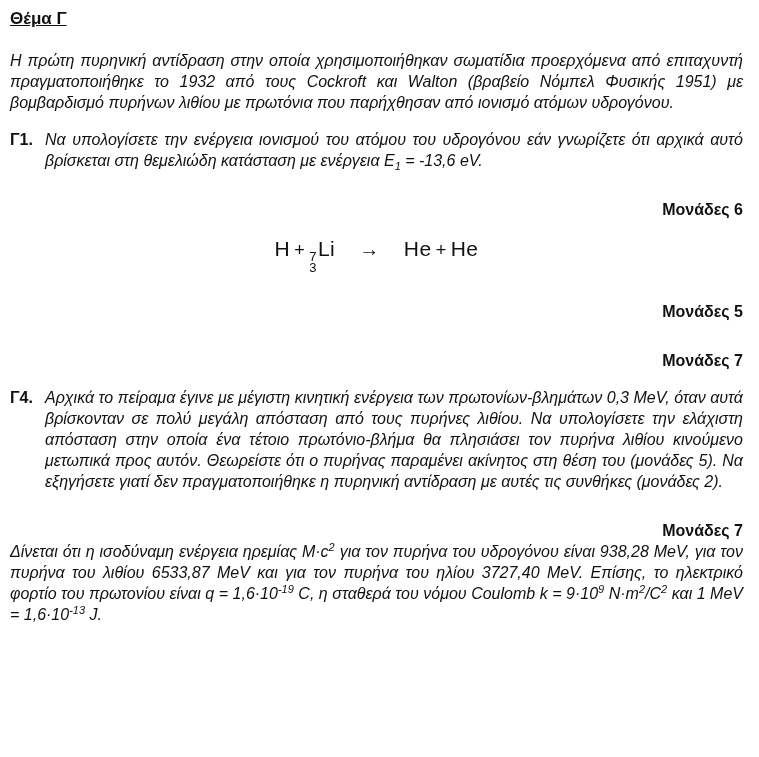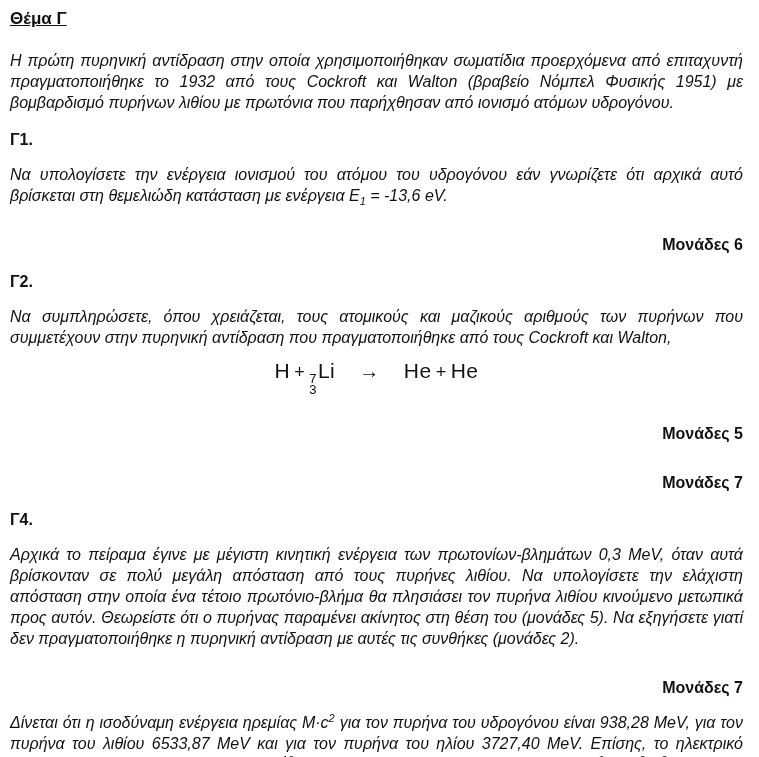--- a/index.html
+++ b/index.html
@@ -34,21 +34,20 @@
   .intro, .qtext, .footer-par {
     text-align: justify;
     font-style: italic;
   }
   .question {
     margin-top: 16px;
   }
   .qrow {
     display: flex;
     align-items: flex-start;
-    flex-direction: column;
   }
   .qlabel {
     flex: 0 0 35px;
     font-weight: bold;
   }
   .qtext {
     flex: 1;
   }
   .points {
     text-align: right;
@@ -80,45 +79,40 @@
     font-size: 13px;
     line-height: 11px;
     vertical-align: -5px;
     margin-right: 1px;
   }
   sup, sub {
     font-size: 11px;
     line-height: 0;
   }
   .footer-par {
-    margin-top: 14px;
   }
 </style>
 </head>
 <body>
 
 <div class="page">
 
   <h1 class="title">Θέμα Γ</h1>
 
   <p class="intro">Η πρώτη πυρηνική αντίδραση στην οποία χρησιμοποιήθηκαν σωματίδια προερχόμενα από επιταχυντή πραγματοποιήθηκε το 1932 από τους Cockroft και Walton (βραβείο Νόμπελ Φυσικής 1951) με βομβαρδισμό πυρήνων λιθίου με πρωτόνια που παρήχθησαν από ιονισμό ατόμων υδρογόνου.</p>
 
   <section class="question">
     <div class="qrow">
       <span class="qlabel">Γ1.</span>
       <p class="qtext">Να υπολογίσετε την ενέργεια ιονισμού του ατόμου του υδρογόνου εάν γνωρίζετε ότι αρχικά αυτό βρίσκεται στη θεμελιώδη κατάσταση με ενέργεια E<sub>1</sub> = -13,6 eV.</p>
     </div>
     <div class="points">Μονάδες 6</div>
   </section>
 
   <section class="question">
-    <div class="qrow">
-      <span class="qlabel">Γ2.</span>
-      <p class="qtext">Να συμπληρώσετε, όπου χρειάζεται, τους ατομικούς και μαζικούς αριθμούς των πυρήνων που συμμετέχουν στην πυρηνική αντίδραση που πραγματοποιήθηκε από τους Cockroft και  Walton,</p>
-    </div>
     <div class="equation"><span>H</span><span class="eq-op">+</span><span class="nuclide"><span class="stack">
             <span>7</span>
             <span>3</span>
           </span><span>Li</span></span><span class="eq-arrow">→</span><span>He</span><span class="eq-op">+</span><span>He</span></div>
     <div class="points">Μονάδες 5</div>
   </section>
 
   <section class="question">
     <div class="points">Μονάδες 7</div>
   </section>

